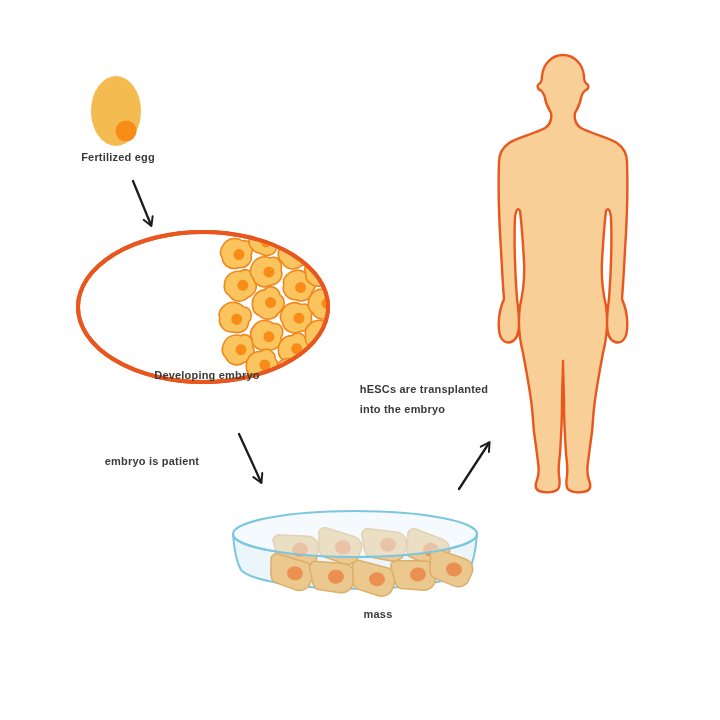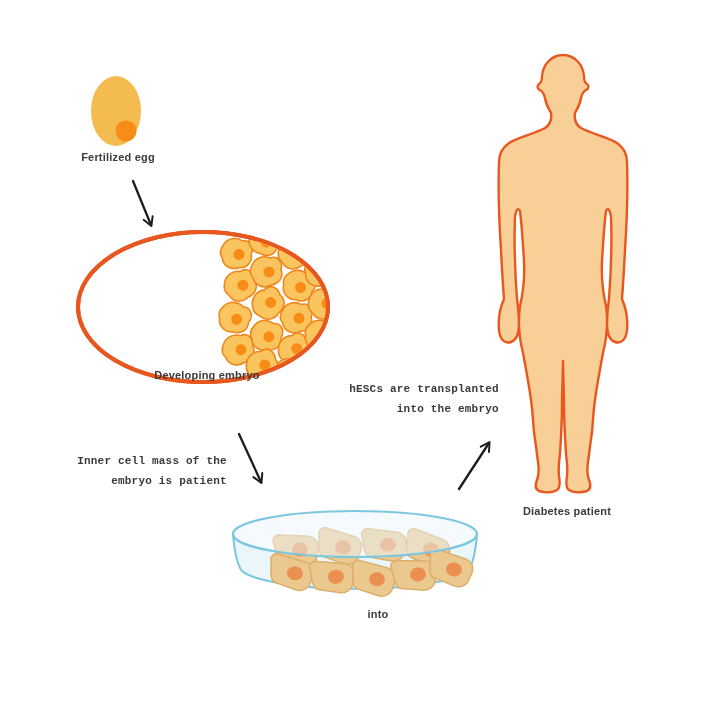--- a/index.html
+++ b/index.html
@@ -8,21 +8,21 @@
   .canvas svg{position:absolute;display:block;overflow:visible;}
   .label,.caption{
     position:absolute;
     transform:translateX(-50%);
     font-size:11px;
     font-weight:600;
     letter-spacing:.2px;
     color:var(--text,#3a3a3a);
     white-space:nowrap;
   }
-  .caption{text-align:right;line-height:20px;font-family:Liberation Mono, monospace;}
+  .caption{text-align:left;line-height:20px;}
   .egg-body{fill:var(--egg_fill);}
   .egg-nucleus{fill:var(--nucleus_orange);}
   .embryo-membrane{fill:#ffffff;stroke:var(--outline_orange);stroke-width:4;}
   .dish-wall{fill:var(--dish_fill);fill-opacity:.85;stroke:var(--dish_stroke);stroke-width:2;stroke-linejoin:round;}
   .dish-rim{fill:#eaf6fb;fill-opacity:.5;stroke:var(--dish_stroke);stroke-width:2.2;}
   .patient-body{fill:var(--body_fill);stroke:var(--outline_orange);stroke-width:2.4;stroke-linejoin:round;}
   .arrow{stroke:var(--arrow);stroke-width:2.3;stroke-linecap:round;fill:none;}
   .arrowhead{stroke:var(--arrow);stroke-width:1.8;stroke-linecap:round;stroke-linejoin:round;fill:none;}
 </style>
 </head>
@@ -76,40 +76,39 @@
       <use href="#embryoCell" transform="translate(254,80) rotate(-12)"></use>
       <use href="#embryoCell" transform="translate(250,112) rotate(28)"></use>
       <use href="#embryoCell" transform="translate(243,24) rotate(-35)"></use>
       <use href="#embryoCell" transform="translate(246,138) rotate(8)"></use>
     </g>
     <ellipse cx="133" cy="83" rx="125" ry="75" fill="none" style="stroke:var(--outline_orange);stroke-width:4"></ellipse>
   </svg>
   <div class="label" style="left:207px;top:369px">Developing embryo</div>
 
   <div class="caption" style="left:152px;top:451px">
-    <div>Inner cell mass of the</div>
     <div>embryo is patient</div>
   </div>
 
   <svg style="left:226px;top:503px" width="260" height="105">
     <path class="dish-wall" d="M7,31 C8,45 10,58 15,67 A116,23 0 0 0 243,67 C248,58 250,45 251,31 A122,23 0 0 1 7,31 Z"></path>
     <g>
       <use href="#dishCell" transform="translate(71,47) rotate(-8)"></use>
       <use href="#dishCell" transform="translate(114,44) rotate(6)"></use>
       <use href="#dishCell" transform="translate(159,42) rotate(-4)"></use>
       <use href="#dishCell" transform="translate(202,46) rotate(10)"></use>
       <use href="#dishCell" transform="translate(66,70) rotate(6)"></use>
       <use href="#dishCell" transform="translate(107,74) rotate(-6)"></use>
       <use href="#dishCell" transform="translate(148,76) rotate(4)"></use>
       <use href="#dishCell" transform="translate(189,72) rotate(-10)"></use>
       <use href="#dishCell" transform="translate(225,66) rotate(8)"></use>
     </g>
     <ellipse class="dish-rim" cx="129" cy="31" rx="122" ry="23"></ellipse>
   </svg>
-  <div class="label" style="left:378px;top:608px">into</div>
+  <div class="label" style="left:378px;top:608px">mass</div>
 
   <div class="caption" style="left:424px;top:379px">
     <div>hESCs are transplanted</div>
     <div>into the embryo</div>
   </div>
 
   <svg style="left:490px;top:48px" width="150" height="452">
     <path class="patient-body" d="
       M73,7
       C84,7 93,16 94,28 C94,33 95,35 97,36 C99,37 99,41 96,42 C94,43 92,46 91,50
@@ -134,21 +133,20 @@
       C33,197 32,179 30,163
       C28,159 26,162 25,169
       C24,194 25,224 27,251 C28,258 29,267 29,276
       C29,285 27,292 21,294 C15,296 10,292 9,282 C8,271 10,260 14,251
       C13,238 12,222 11,202 C9,172 8,142 9,114
       C9,106 12,100 19,95 C28,89 44,86 55,80
       C61,76 62,71 61,65 C59,61 56,57 55,50
       C54,46 52,43 50,42 C47,41 47,37 49,36 C51,35 52,33 52,28
       C53,16 62,7 73,7 Z"></path>
   </svg>
-  <div class="label" style="left:567px;top:505px">Diabetes patient</div>
 
   <svg style="left:0;top:0;pointer-events:none" width="720" height="720">
     <line class="arrow" x1="133" y1="181" x2="151" y2="225" marker-end="url(#ah)"></line>
     <line class="arrow" x1="239" y1="434" x2="261" y2="482" marker-end="url(#ah)"></line>
     <line class="arrow" x1="459" y1="489" x2="489" y2="443" marker-end="url(#ah)"></line>
   </svg>
 
 </div>
 
 </body></html>

